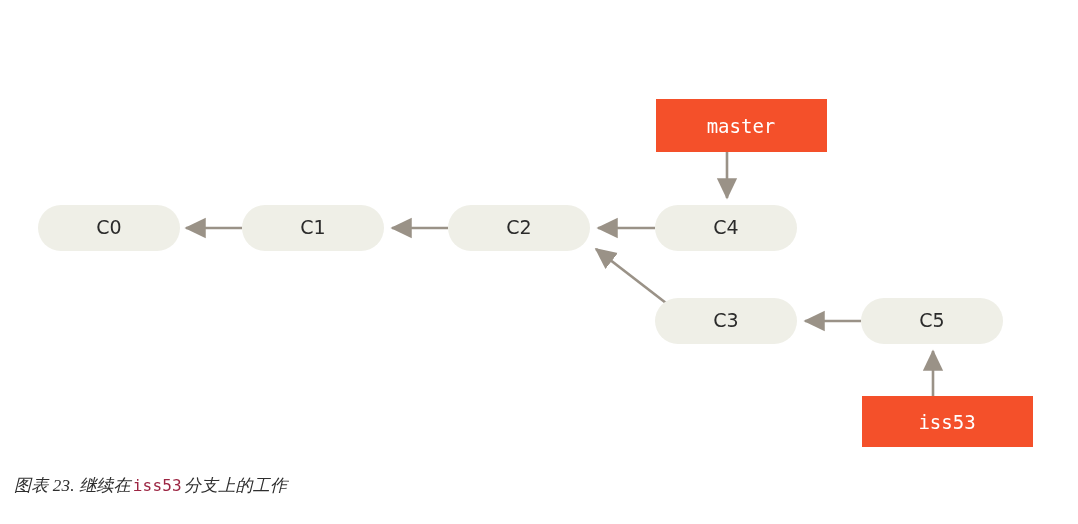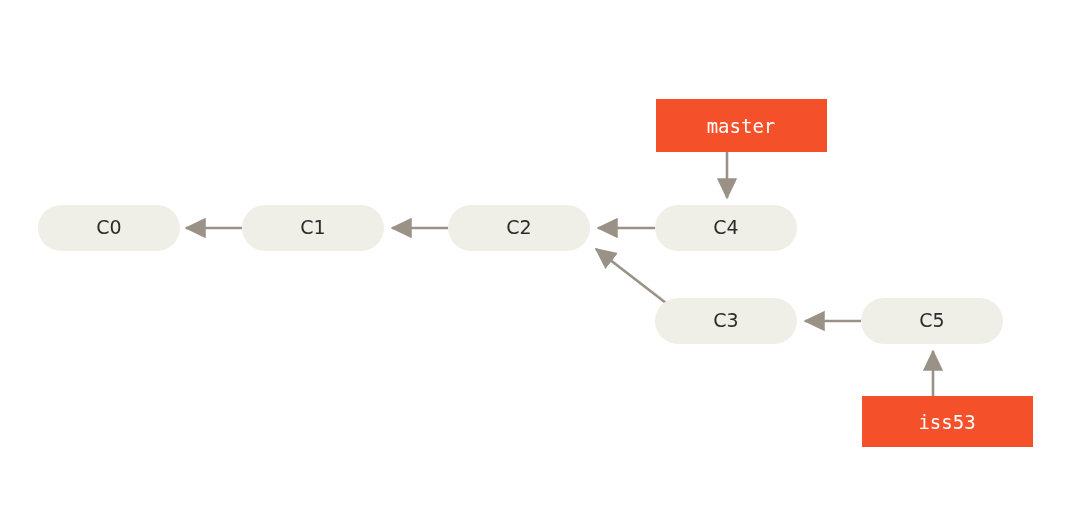--- a/index.html
+++ b/index.html
@@ -125,14 +125,17 @@
       </g>
 
       <g>
         <rect x="862" y="396" width="171" height="51" fill="#f4502a"></rect>
         <text class="branch-label" x="947" y="429" text-anchor="middle">iss53</text>
       </g>
 
     </g>
   </svg>
 
+  <div class="caption">
+    <span>图表 23. 继续在</span><span class="mono-code">iss53</span><span>分支上的工作</span>
+  </div>
 
 </div>
 
 </body></html>

